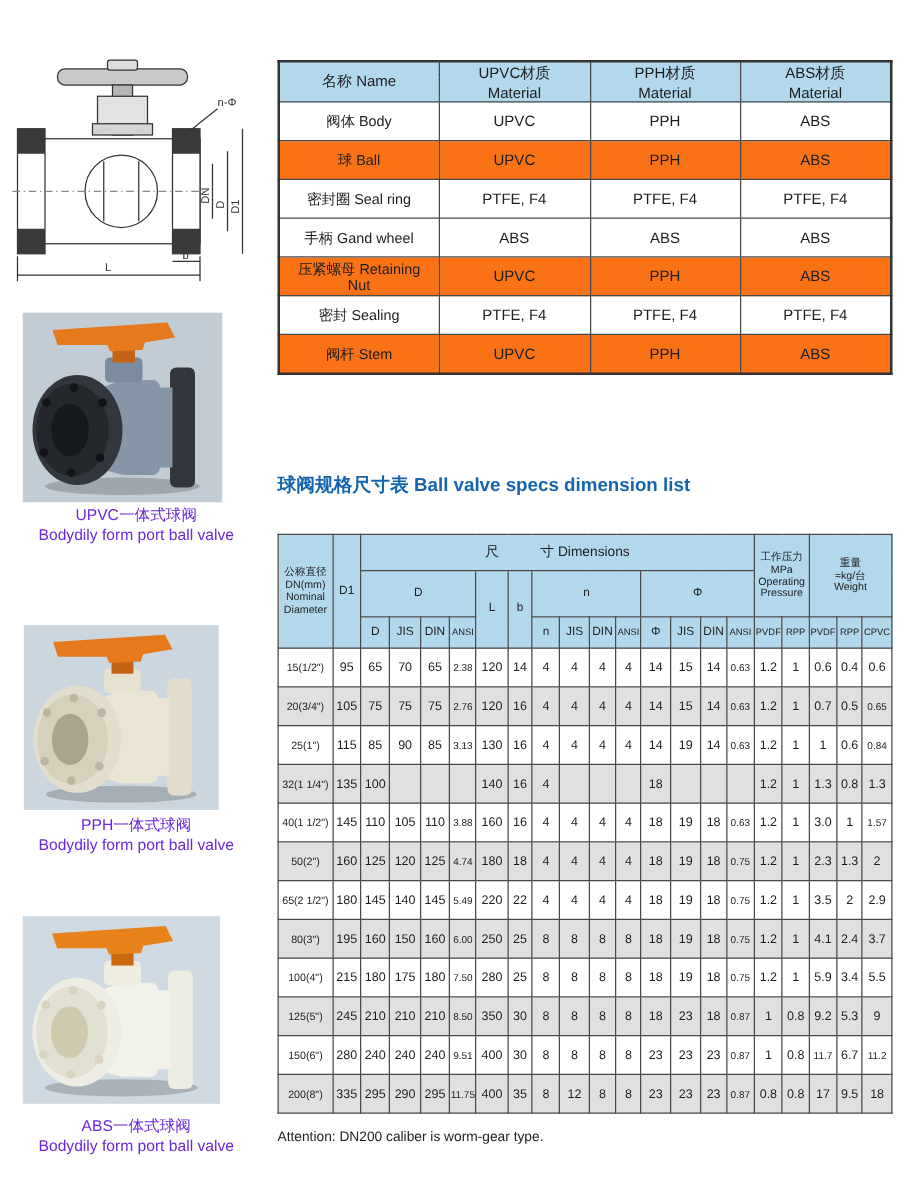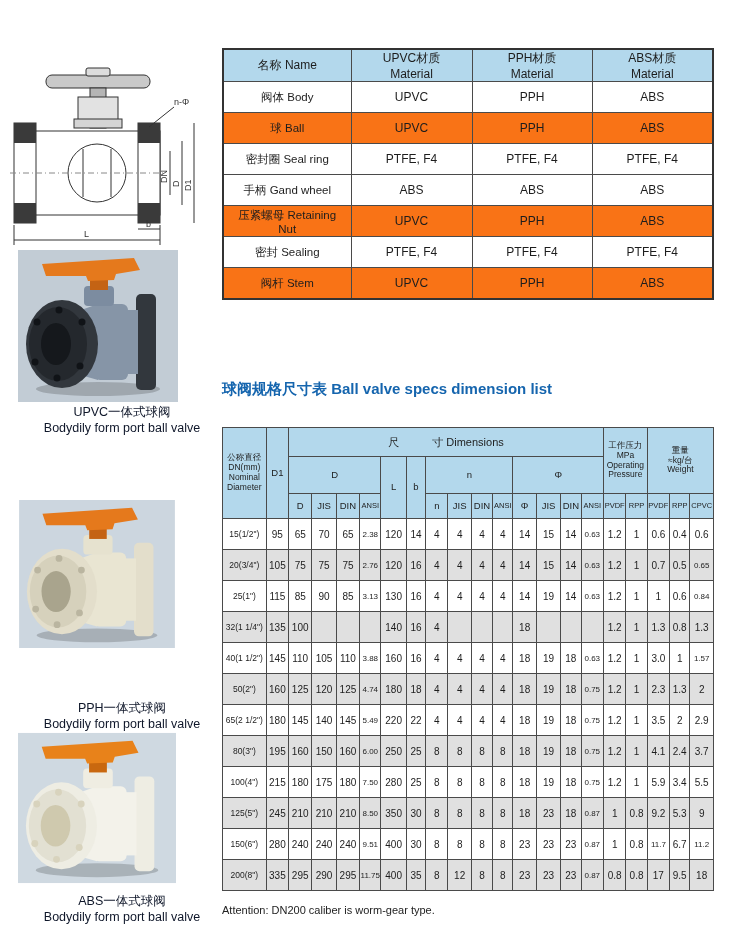--- a/index.html
+++ b/index.html
@@ -30,25 +30,25 @@
   .dim thead tr:nth-child(1) th{height:28px;}
   .dim thead tr:nth-child(2) th{height:36px;}
   .dim thead tr:nth-child(3) th{height:24px;}
   .dim td{border:1px solid #4a4a4a;font-size:10px;text-align:center;height:30px;
           color:#1d1d1d;padding:0;}
   .dim td.sm{font-size:8px;}
   .dim td:first-child{font-size:8.5px;}
   .dim tr.alt td{background:#e0e0e0;}
 
   
-  .drawing{position:absolute;left:4px;top:65px;}
+  .drawing{position:absolute;left:4px;top:45px;}
   .photo{position:absolute;}
-  .caption{position:absolute;left:13px;width:218px;text-align:center;
-           font-size:12.5px;color:#0f172a;line-height:1.3;}
-  .cap1{top:404px;} .cap2{top:652px;margin-top:48px;} .cap3{top:893px;}
+  .caption{position:absolute;left:0;width:218px;text-align:center;
+           font-size:12.5px;color:#6d28d9;line-height:1.3;}
+  .cap1{top:404px;} .cap2{top:652px;} .cap3{top:893px;}
   .draw-label{font-size:9px;fill:#333;}
 </style>
 </head>
 <body>
 
 <div class="drawing">
   <svg width="212" height="190" viewBox="0 0 212 190">
 
     <rect x="42" y="10" width="104" height="13" rx="6" fill="#c9c9c9" stroke="#333"></rect>
     <rect x="82" y="3" width="24" height="8" rx="2" fill="#dcdcdc" stroke="#333"></rect>

